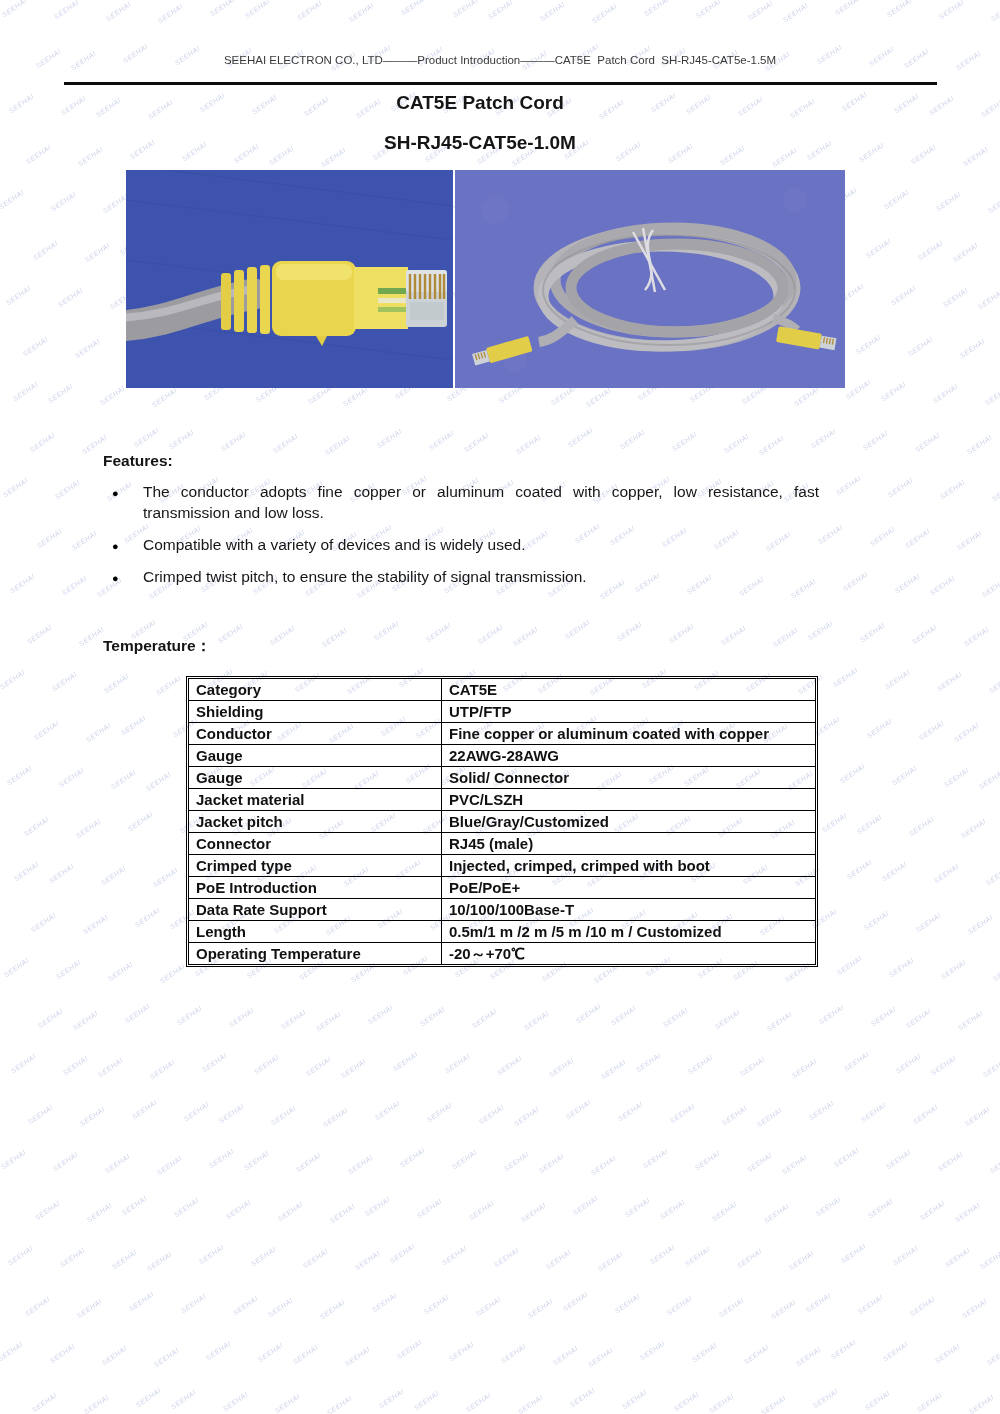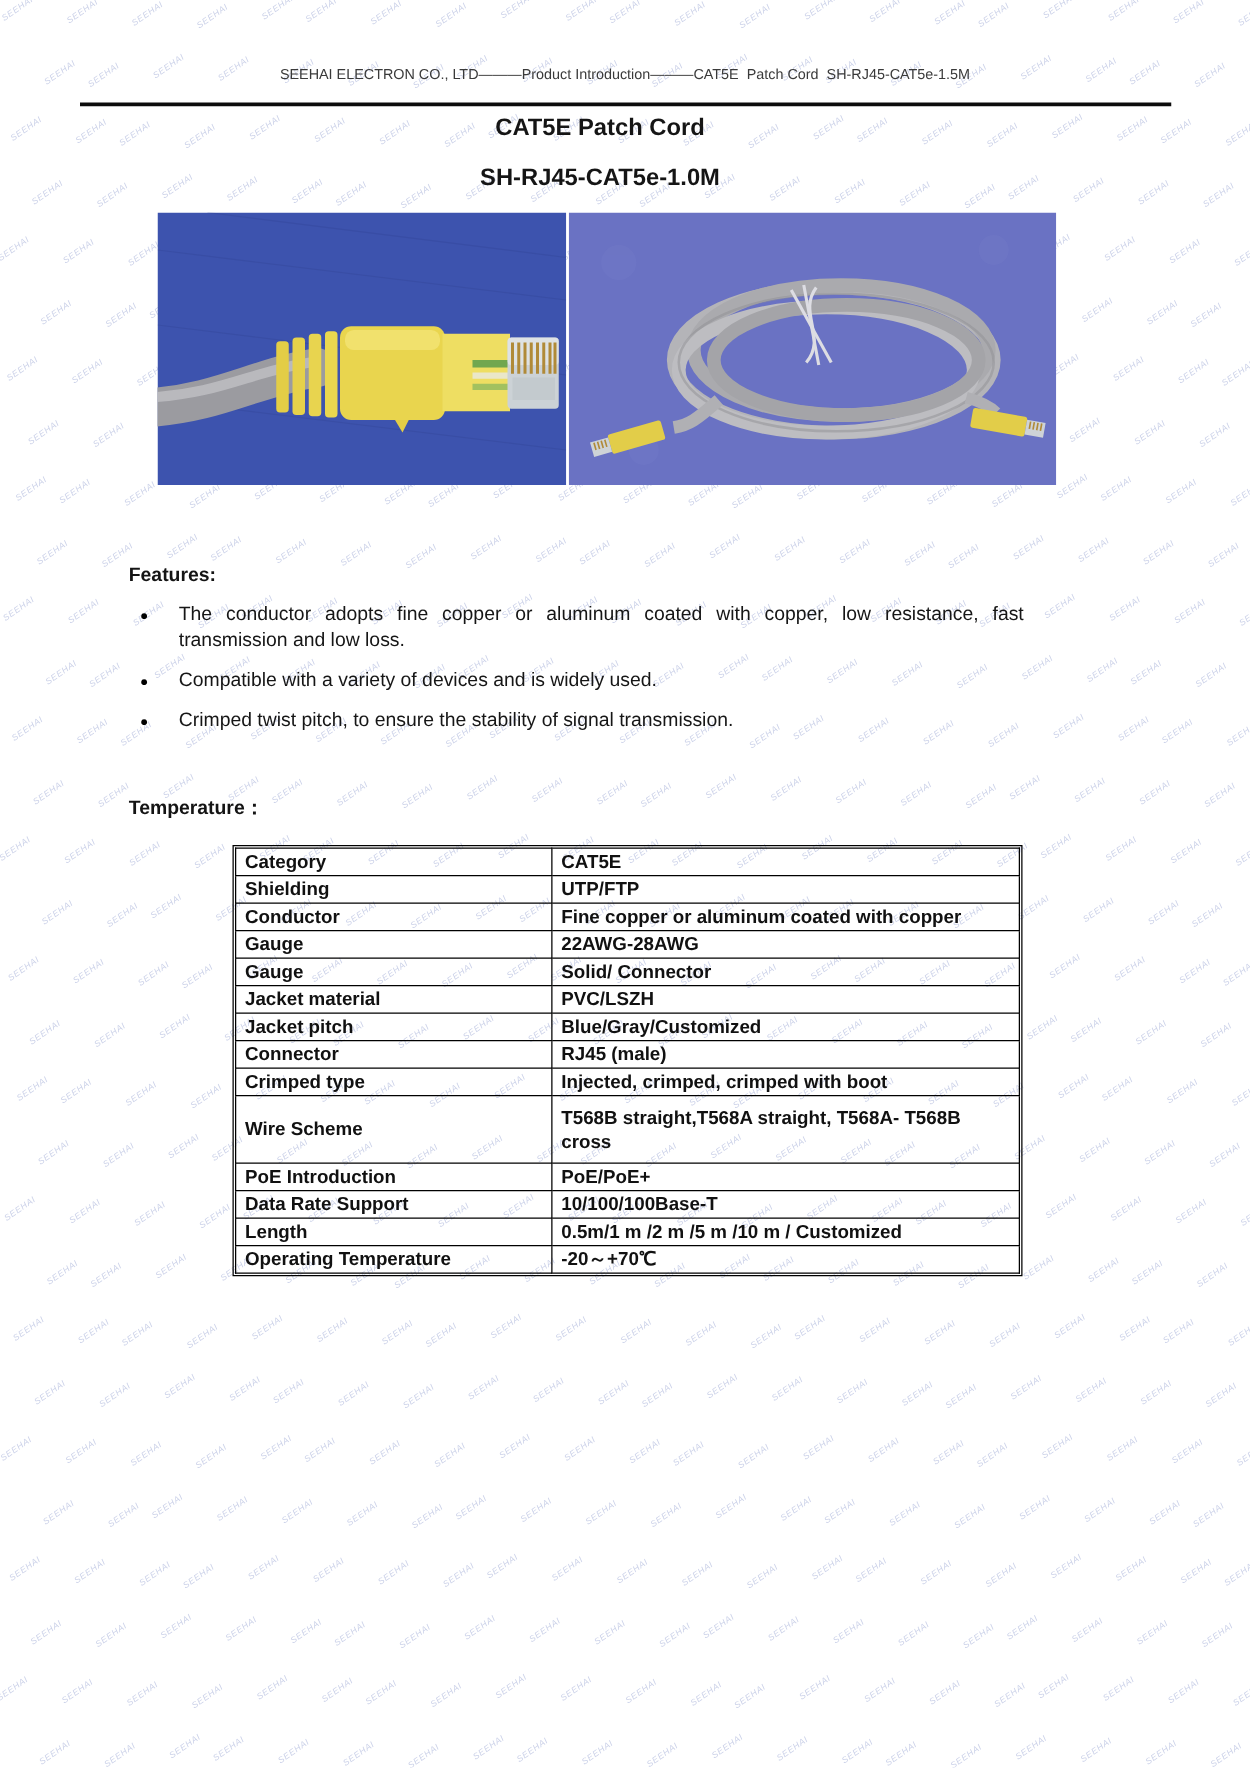--- a/index.html
+++ b/index.html
@@ -848,24 +848,20 @@
           <td>Blue/Gray/Customized</td>
         </tr>
         <tr>
           <td class="col-label">Connector</td>
           <td>RJ45 (male)</td>
         </tr>
         <tr>
           <td class="col-label">Crimped type</td>
           <td>Injected, crimped, crimped with boot</td>
         </tr>
-        <tr class="tall">
-          <td class="col-label">Wire Scheme</td>
-          <td>T568B straight,T568A straight, T568A- T568B cross</td>
-        </tr>
         <tr>
           <td class="col-label">PoE Introduction</td>
           <td>PoE/PoE+</td>
         </tr>
         <tr>
           <td class="col-label">Data Rate Support</td>
           <td>10/100/100Base-T</td>
         </tr>
         <tr>
           <td class="col-label">Length</td>

